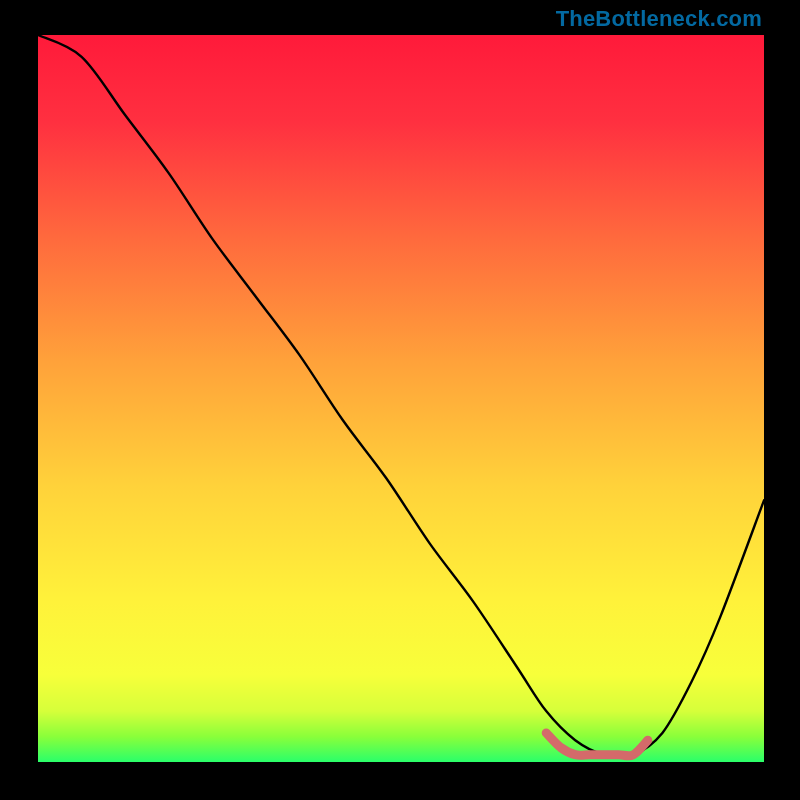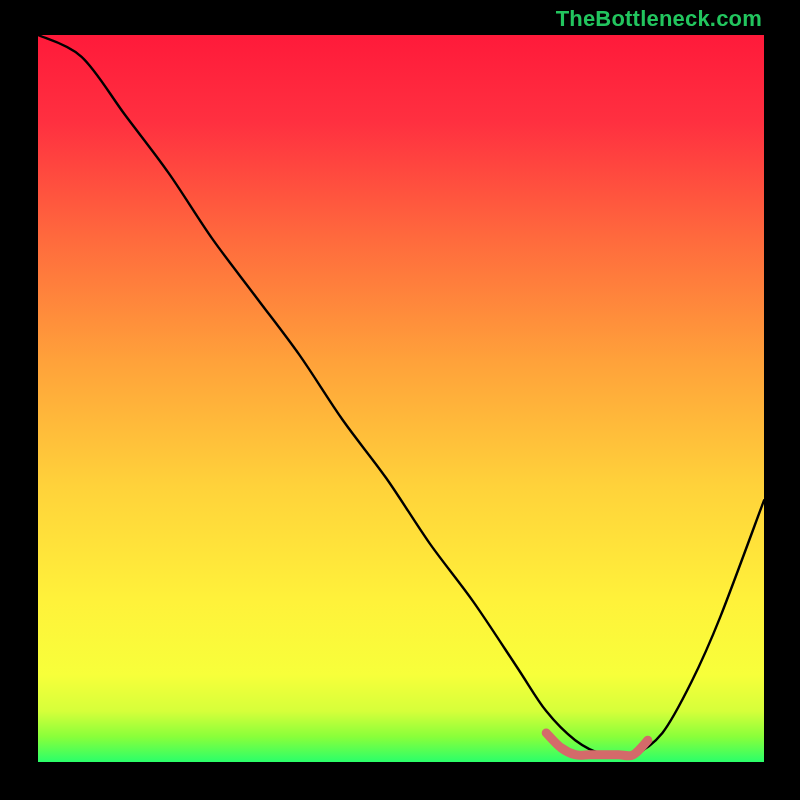--- a/index.html
+++ b/index.html
@@ -41,21 +41,21 @@
     height: 727px;
     pointer-events: none;
   }
   .watermark {
     position: absolute;
     top: 6px;
     right: 38px;
     font-family: Arial, Helvetica, sans-serif;
     font-size: 22px;
     font-weight: 600;
-    color: #22c55e;
+    color: #0369a1;
     letter-spacing: 0.2px;
   }
 </style>
 </head>
 <body>
 
 <div class="frame">
 
   <div class="watermark">TheBottleneck.com</div>
 

